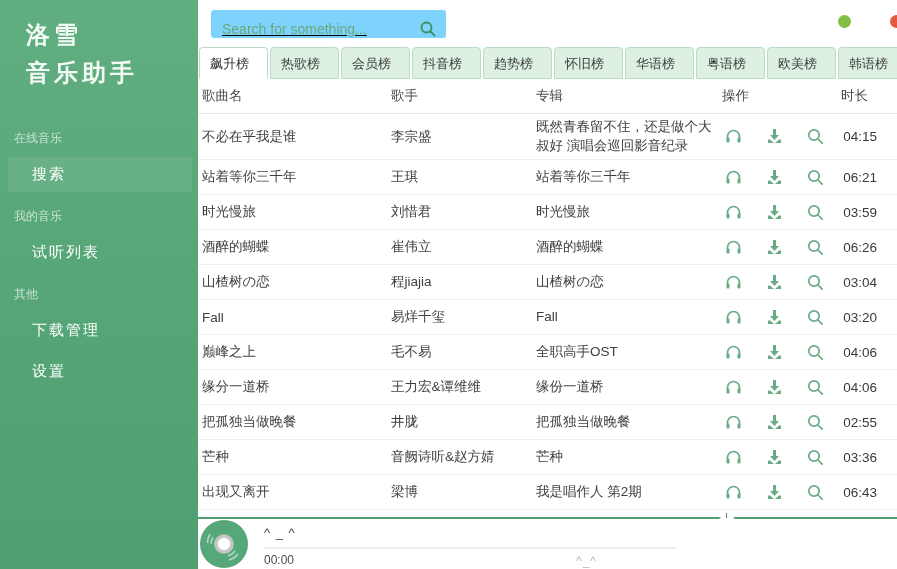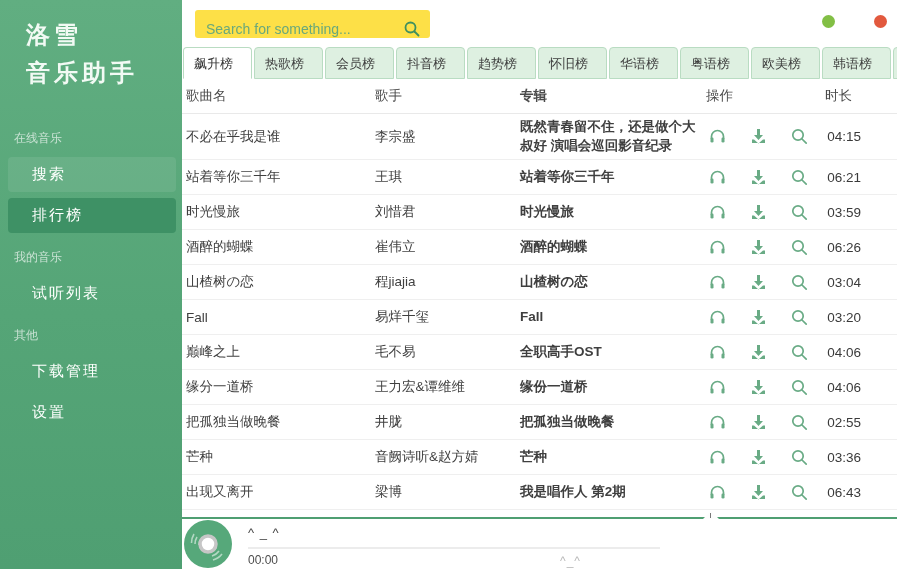--- a/index.html
+++ b/index.html
@@ -1,54 +1,54 @@
 <!DOCTYPE html>
 <html><head>
 <meta charset="utf-8">
 <style>
   * { margin:0; padding:0; box-sizing:border-box; }
   html,body { width:897px; height:569px; overflow:hidden; }
   body { font-family:"Liberation Sans","DejaVu Sans",sans-serif; background:#fff; }
   .app { display:flex; width:897px; height:569px; }
 
   
-  .sidebar { width:182px; flex-shrink:0; background:linear-gradient(180deg,#61ae81 0%,#55a577 55%,#4f9f72 100%); color:#fff; }
+  .sidebar { width:198px; flex-shrink:0; background:linear-gradient(180deg,#61ae81 0%,#55a577 55%,#4f9f72 100%); color:#fff; }
   .logo { padding:16px 0 0 26px; font-size:24px; line-height:38px; letter-spacing:4px; color:#f2faf4; font-weight:bold; }
   .nav { margin-top:28px; }
   .nav-section-label { font-size:12px; color:rgba(255,255,255,.68); padding:10px 0 4px 14px; }
   .nav-item { margin:6px 6px 6px 8px; padding:8px 0 8px 24px; font-size:15px; letter-spacing:2px; border-radius:4px; color:#fdfffd; cursor:pointer; }
   .nav-item.subtle { background:rgba(255,255,255,.09); }
   .nav-item.active { background:#3e9165; }
 
   
   .main { flex:1; display:flex; flex-direction:column; position:relative; background:#fff; }
 
   .header { height:47px; display:flex; align-items:center; padding-left:13px; position:relative; flex-shrink:0; }
-  .search-box { width:235px; height:28px; background:#fde047; border-radius:3px; display:flex; align-items:center; padding:11px 9px 0 11px; }
+  .search-box { width:235px; height:28px; background:#7dd3fc; border-radius:3px; display:flex; align-items:center; padding:11px 9px 0 11px;text-decoration:underline; }
   .search-input { flex:1; border:none; background:transparent; outline:none; font-size:14px; color:#2e6b45; font-family:inherit; }
   .search-input::placeholder { color:#6aa87b; opacity:1; }
   .search-icon svg { display:block; }
   .win-dot { position:absolute; top:15px; width:13px; height:13px; border-radius:50%; cursor:pointer; }
   .dot-min { left:640px; }
   .dot-close { left:692px; }
 
   
   .tabbar { display:flex; align-items:stretch; height:32px; padding-left:1px; flex-shrink:0; position:relative; }
   .tab { padding:7px 18px 0 10px; font-size:13px; color:#3d3d3d; background:#def0e1; border:1px solid #b9dcc2; border-radius:4px 4px 0 0; margin-right:2px; cursor:pointer; white-space:nowrap; }
   .tab.active { background:#fff; border-bottom-color:#fff; color:#333; }
   .source-tab { margin-left:auto; background:#fff; border:1px solid #8cc5a0; border-right:none; border-radius:6px 0 0 6px; color:#64b287; padding:8px 15px 0 15px; font-size:13px; cursor:pointer; white-space:nowrap; }
 
   
   .table { flex:1; overflow:hidden; }
   .thead, .trow { display:grid; grid-template-columns:193px 145px 186px 110px 81px; align-items:center; }
   .thead { height:35px; color:#4a4a4a; font-size:13.5px; border-bottom:1px solid #e9e9e9; }
   .trow { min-height:35px; font-size:13.5px; color:#3f3f3f; border-bottom:1px solid #efefef; cursor:default; }
   .trow.tall { min-height:46px; }
   .c-song { padding-left:4px; overflow:hidden; white-space:nowrap; text-overflow:ellipsis; }
-  .c-album { padding-right:10px; line-height:1.35;font-weight:bold; }
+  .c-album { padding-right:10px; line-height:1.35; }
   .c-ops { display:flex; align-items:center; gap:22px; padding-left:2px; }
   .c-time { text-align:right; padding-right:36px; color:#3a3a3a; }
   .th-time { text-align:center; padding-right:36px; }
   .op-btn { width:19px; height:19px; cursor:pointer; display:inline-flex; }
   .op-btn svg { display:block; }
 
   
   .player { height:52px; flex-shrink:0; border-top:2px solid #4f9f72; position:relative; background:#fff; }
   .player-notch { position:absolute; top:-8px; left:521px; width:0; height:0; border-left:8px solid transparent; border-right:8px solid transparent; border-bottom:8px solid #fdfdfd; }
   .player-notch::after { content:""; position:absolute; left:-1px; top:2px; width:1px; height:5px; background:#777; }
@@ -64,21 +64,20 @@
 <div class="app">
 
   <aside class="sidebar">
     <div class="logo">
       <div>洛雪</div>
       <div>音乐助手</div>
     </div>
     <nav class="nav" id="sidebar-nav">
         <div class="nav-section-label">在线音乐</div>
         <div class="nav-item subtle">搜索</div>
-        <div class="nav-item active">排行榜</div>
         <div class="nav-section-label">我的音乐</div>
         <div class="nav-item">试听列表</div>
         <div class="nav-section-label">其他</div>
         <div class="nav-item">下载管理</div>
         <div class="nav-item">设置</div>
       </nav>
   </aside>
 
   <div class="main">
 

